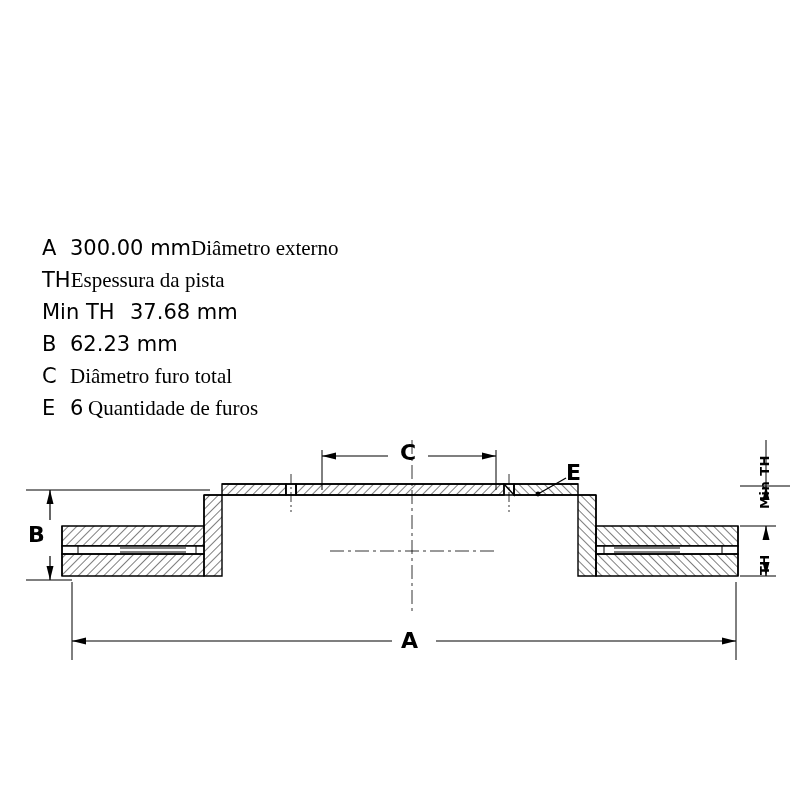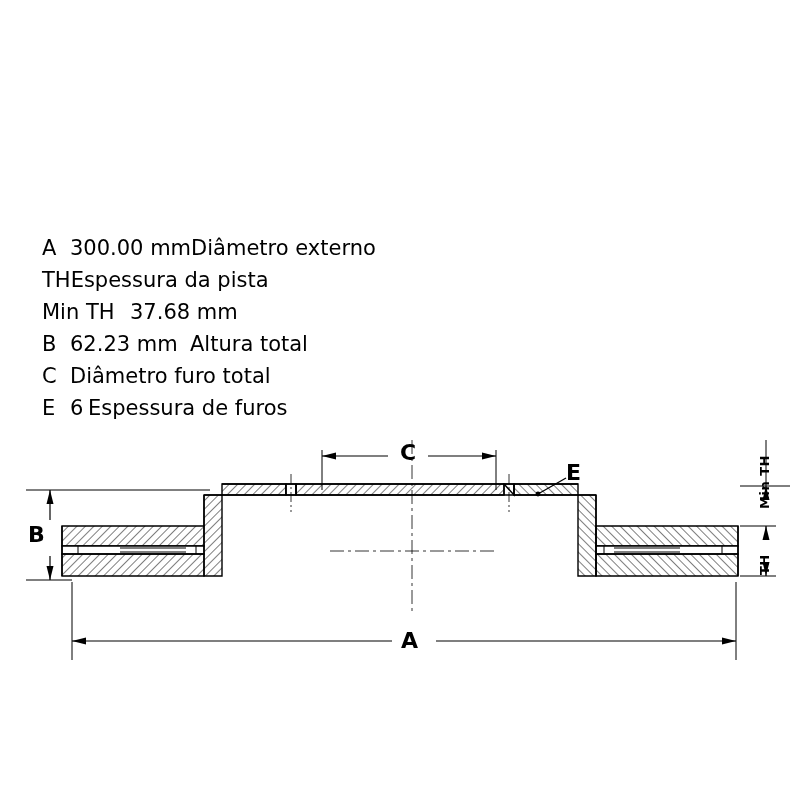--- a/index.html
+++ b/index.html
@@ -47,20 +47,21 @@
   }
   .spec-value {
     display: inline-block;
     min-width: 120px;
   }
   .spec-value.narrow {
     min-width: 18px;
   }
   .spec-desc {
     display: inline-block;
+    font-family: Liberation Serif, serif;
   }
 
   
   .dim-letter {
     position: absolute;
     font-size: 22px;
     font-weight: bold;
     font-family: "DejaVu Sans", sans-serif;
   }
   #letter-C { left: 400px; top: 440px; }
@@ -216,30 +217,29 @@
     <span class="spec-label">TH</span>
     <span class="spec-desc">Espessura da pista</span>
   </div>
   <div class="spec-row">
     <span class="spec-label wide">Min TH</span>
     <span class="spec-value">37.68 mm</span>
   </div>
   <div class="spec-row">
     <span class="spec-label">B</span>
     <span class="spec-value">62.23 mm</span>
-    <span class="spec-desc">Altura total</span>
   </div>
   <div class="spec-row">
     <span class="spec-label">C</span>
     <span class="spec-desc">Diâmetro furo total</span>
   </div>
   <div class="spec-row">
     <span class="spec-label">E</span>
     <span class="spec-value narrow">6</span>
-    <span class="spec-desc">Espessura de furos</span>
+    <span class="spec-desc">Quantidade de furos</span>
   </div>
 </div>
 
 <div class="dim-letter" id="letter-C">C</div>
 <div class="dim-letter" id="letter-E">E</div>
 <div class="dim-letter" id="letter-B">B</div>
 <div class="dim-letter" id="letter-A">A</div>
 <div class="dim-letter-vert" id="letter-minth">Min TH</div>
 <div class="dim-letter-vert" id="letter-th">TH</div>
 

